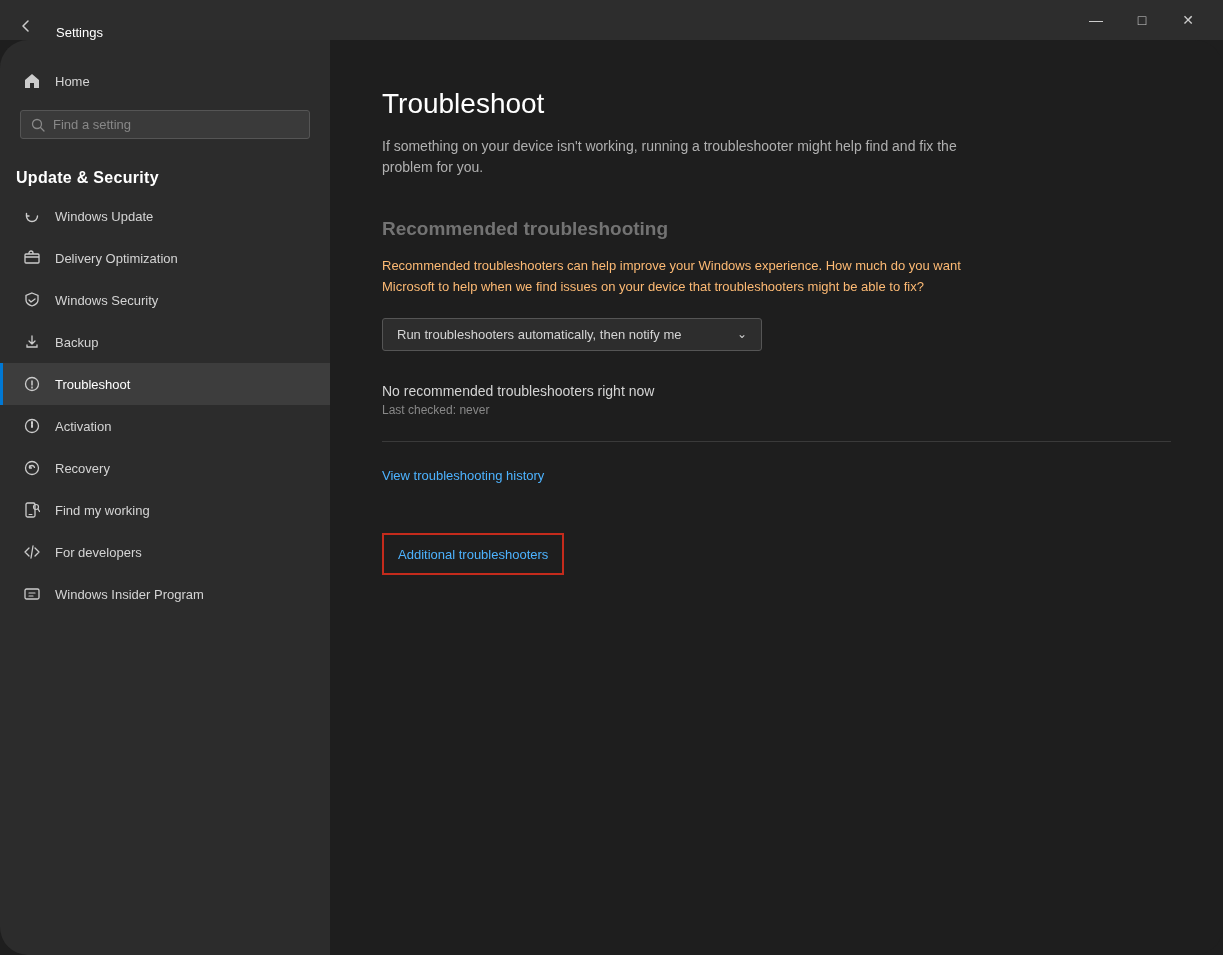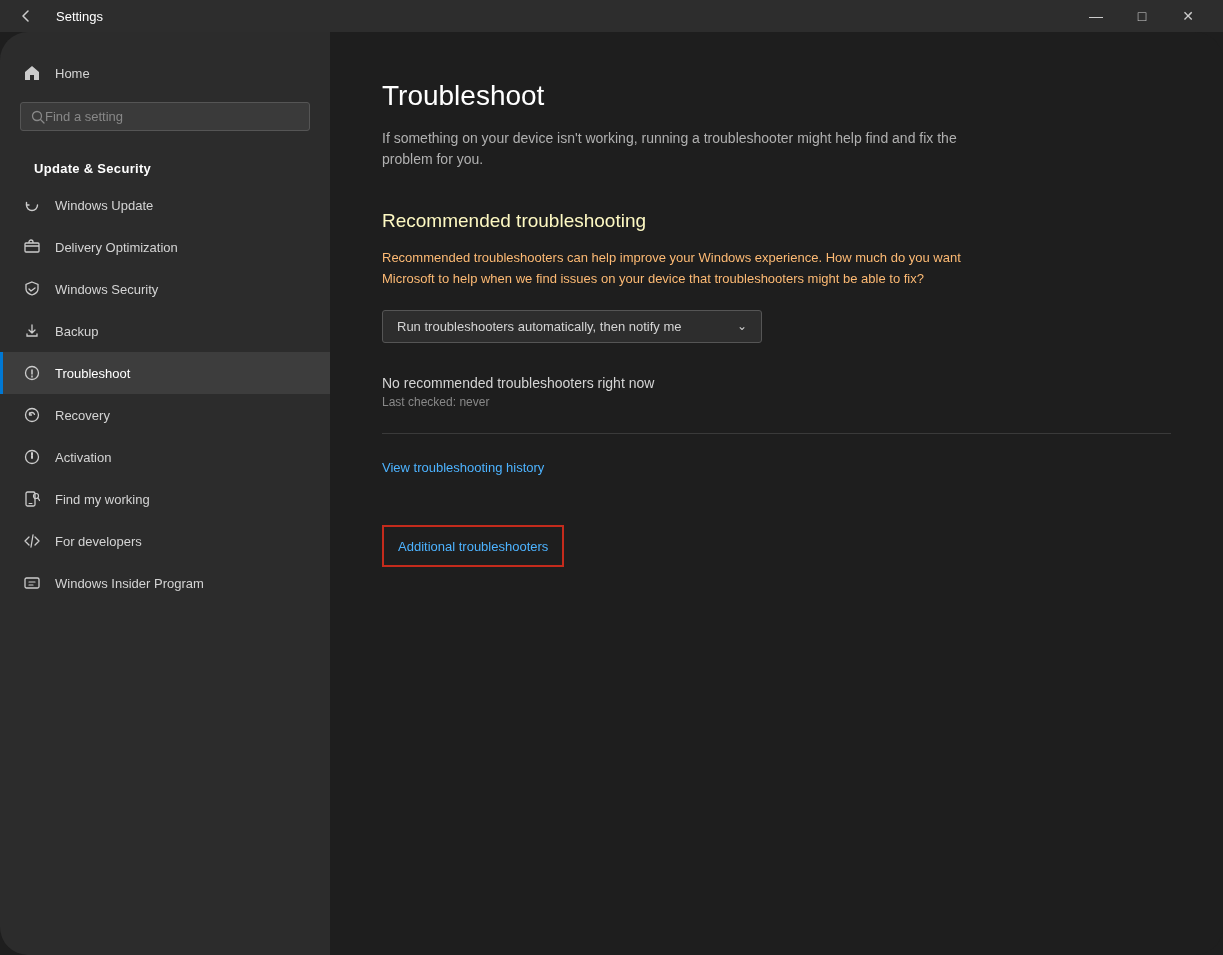--- a/index.html
+++ b/index.html
@@ -9,23 +9,23 @@
       background: #1e1e1e;
       font-family: 'Segoe UI', sans-serif;
       overflow: hidden;
       display: flex;
       flex-direction: column;
     }
 
     
     .titlebar {
       display: flex;
-      align-items: center;
+      align-items: flex-end;
       background: #2d2d2d;
-      height: 32px;
+      height: 40px;
       padding: 0 12px;
       flex-shrink: 0;
       user-select: none;
     }
     .titlebar-back {
       color: #ccc;
       font-size: 16px;
       cursor: pointer;
       margin-right: 16px;
       background: none;
@@ -84,40 +84,41 @@
       padding: 20px 20px 10px 20px;
     }
 
     .search-box {
       display: flex;
       align-items: center;
       background: #3a3a3a;
       border: 1px solid #555;
       border-radius: 3px;
       padding: 6px 10px;
+      gap: 8px;
       margin-bottom: 16px;
     }
     .search-box input {
       background: none;
       border: none;
       outline: none;
       color: #ccc;
       font-size: 13px;
       width: 100%;
     }
     .search-box input::placeholder { color: #888; }
     .search-icon-svg {
       color: #888;
       font-size: 14px;
       flex-shrink: 0;
     }
 
     .sidebar-section-title {
-      padding: 4px 20px 8px 34px;
-      font-size: 13px;
+      padding: 4px 20px 8px 16px;
+      font-size: 16px;
       font-weight: 700;
       color: #fff;
       letter-spacing: 0.3px;
     }
 
     .nav-item {
       display: flex;
       align-items: center;
       padding: 12px 20px;
       cursor: pointer;
@@ -166,22 +167,22 @@
     .page-subtitle {
       font-size: 14px;
       color: #b0b0b0;
       line-height: 1.5;
       max-width: 600px;
       margin-bottom: 40px;
     }
 
     .section-title {
       font-size: 19px;
-      font-weight: 400;
-      color: #fef9c3;
+      font-weight: 700;
+      color: #737373;
       margin-bottom: 16px;
     }
     .section-desc {
       font-size: 13px;
       color: #fdba74;
       line-height: 1.6;
       max-width: 600px;
       margin-bottom: 20px;
     }
 
@@ -337,35 +338,35 @@
               <path d="M8 5v4M8 11v1" stroke="#ccc" stroke-width="1.5" fill="none" stroke-linecap="round"></path>
             </svg>
         </div>
         <span class="nav-item-label">Troubleshoot</span>
       </div>
 
       <div class="nav-item">
         <div class="nav-item-icon">
           <svg width="16" height="16" viewBox="0 0 16 16">
               <circle cx="8" cy="8" r="6.5" stroke="#ccc" stroke-width="1.3" fill="none"></circle>
+              <path d="M8 4v2M8 7v2" stroke="#ccc" stroke-width="2" fill="none" stroke-linecap="round"></path>
+            </svg>
+        </div>
+        <span class="nav-item-label">Activation</span>
+      </div>
+
+      <div class="nav-item">
+        <div class="nav-item-icon">
+          <svg width="16" height="16" viewBox="0 0 16 16">
+              <circle cx="8" cy="8" r="6.5" stroke="#ccc" stroke-width="1.3" fill="none"></circle>
               <path d="M5.5 8a2.5 2.5 0 115 0" stroke="#ccc" stroke-width="1.3" fill="none"></path>
               <path d="M5.5 6v2H7.5" stroke="#ccc" stroke-width="1.3" fill="none" stroke-linecap="round" stroke-linejoin="round"></path>
             </svg>
         </div>
         <span class="nav-item-label">Recovery</span>
-      </div>
-
-      <div class="nav-item">
-        <div class="nav-item-icon">
-          <svg width="16" height="16" viewBox="0 0 16 16">
-              <circle cx="8" cy="8" r="6.5" stroke="#ccc" stroke-width="1.3" fill="none"></circle>
-              <path d="M8 4v2M8 7v2" stroke="#ccc" stroke-width="2" fill="none" stroke-linecap="round"></path>
-            </svg>
-        </div>
-        <span class="nav-item-label">Activation</span>
       </div>
 
       <div class="nav-item">
         <div class="nav-item-icon">
           <svg width="16" height="16" viewBox="0 0 16 16">
               <rect x="2" y="1" width="9" height="14" rx="1.5" stroke="#ccc" stroke-width="1.3" fill="none"></rect>
               <circle cx="12" cy="5" r="2.5" stroke="#ccc" stroke-width="1.2" fill="none"></circle>
               <path d="M14 7l1.5 2.5" stroke="#ccc" stroke-width="1.3" fill="none" stroke-linecap="round"></path>
               <rect x="4.5" y="12" width="4" height="1" rx="0.5" fill="#ccc"></rect>
             </svg>

